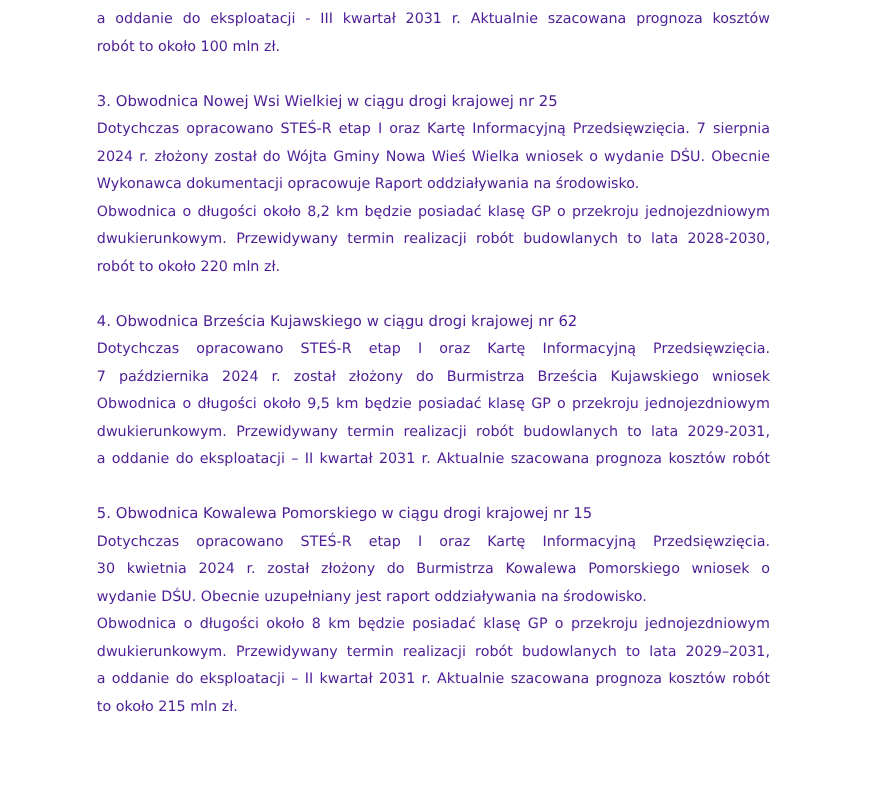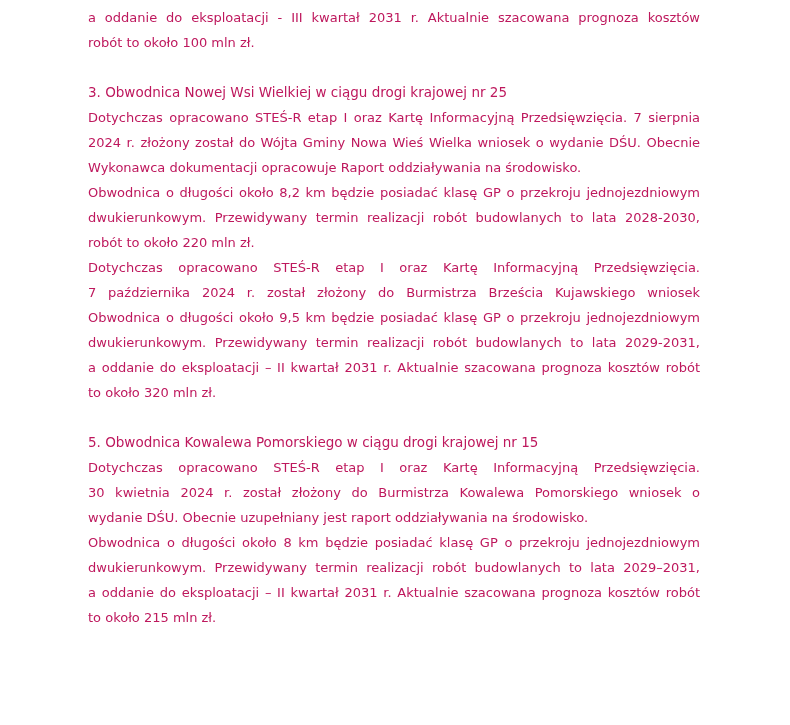--- a/index.html
+++ b/index.html
@@ -21,21 +21,21 @@
     padding: 5px 90px 0 88px;
     background: #ffffff;
   }
   .content {
     width: 612px;
   }
   .line {
     font-size: 13px;
     line-height: 25px;
     height: 25px;
-    color: #be185d;
+    color: #4c1d95;
     text-align: left;
     white-space: normal;
     overflow: hidden;
   }
   
   .just {
     text-align: justify;
     text-align-last: justify;
   }
   .heading {
@@ -66,29 +66,29 @@
         <div class="line">Wykonawca dokumentacji opracowuje Raport oddziaływania na środowisko.</div>
       </div>
       <div class="para">
         <div class="line just">Obwodnica o długości około 8,2 km będzie posiadać klasę GP o przekroju jednojezdniowym</div>
         <div class="line just">dwukierunkowym. Przewidywany termin realizacji robót budowlanych to lata 2028-2030,</div>
         <div class="line">robót to około 220 mln zł.</div>
       </div>
     </div>
 
     <div>
+      <div class="line heading">4. Obwodnica Brześcia Kujawskiego w ciągu drogi krajowej nr 62</div>
       <div class="para">
         <div class="line just">Dotychczas opracowano STEŚ-R etap I oraz Kartę Informacyjną Przedsięwzięcia.</div>
         <div class="line just">7 października 2024 r. został złożony do Burmistrza Brześcia Kujawskiego wniosek</div>
       </div>
       <div class="para">
         <div class="line just">Obwodnica o długości około 9,5 km będzie posiadać klasę GP o przekroju jednojezdniowym</div>
         <div class="line just">dwukierunkowym. Przewidywany termin realizacji robót budowlanych to lata 2029-2031,</div>
         <div class="line just">a oddanie do eksploatacji – II kwartał 2031 r. Aktualnie szacowana prognoza kosztów robót</div>
-        <div class="line">to około 320 mln zł.</div>
       </div>
     </div>
 
     <div>
       <div class="line heading">5. Obwodnica Kowalewa Pomorskiego w ciągu drogi krajowej nr 15</div>
       <div class="para">
         <div class="line just">Dotychczas opracowano STEŚ-R etap I oraz Kartę Informacyjną Przedsięwzięcia.</div>
         <div class="line just">30 kwietnia 2024 r. został złożony do Burmistrza Kowalewa Pomorskiego wniosek o</div>
         <div class="line">wydanie DŚU. Obecnie uzupełniany jest raport oddziaływania na środowisko.</div>
       </div>

